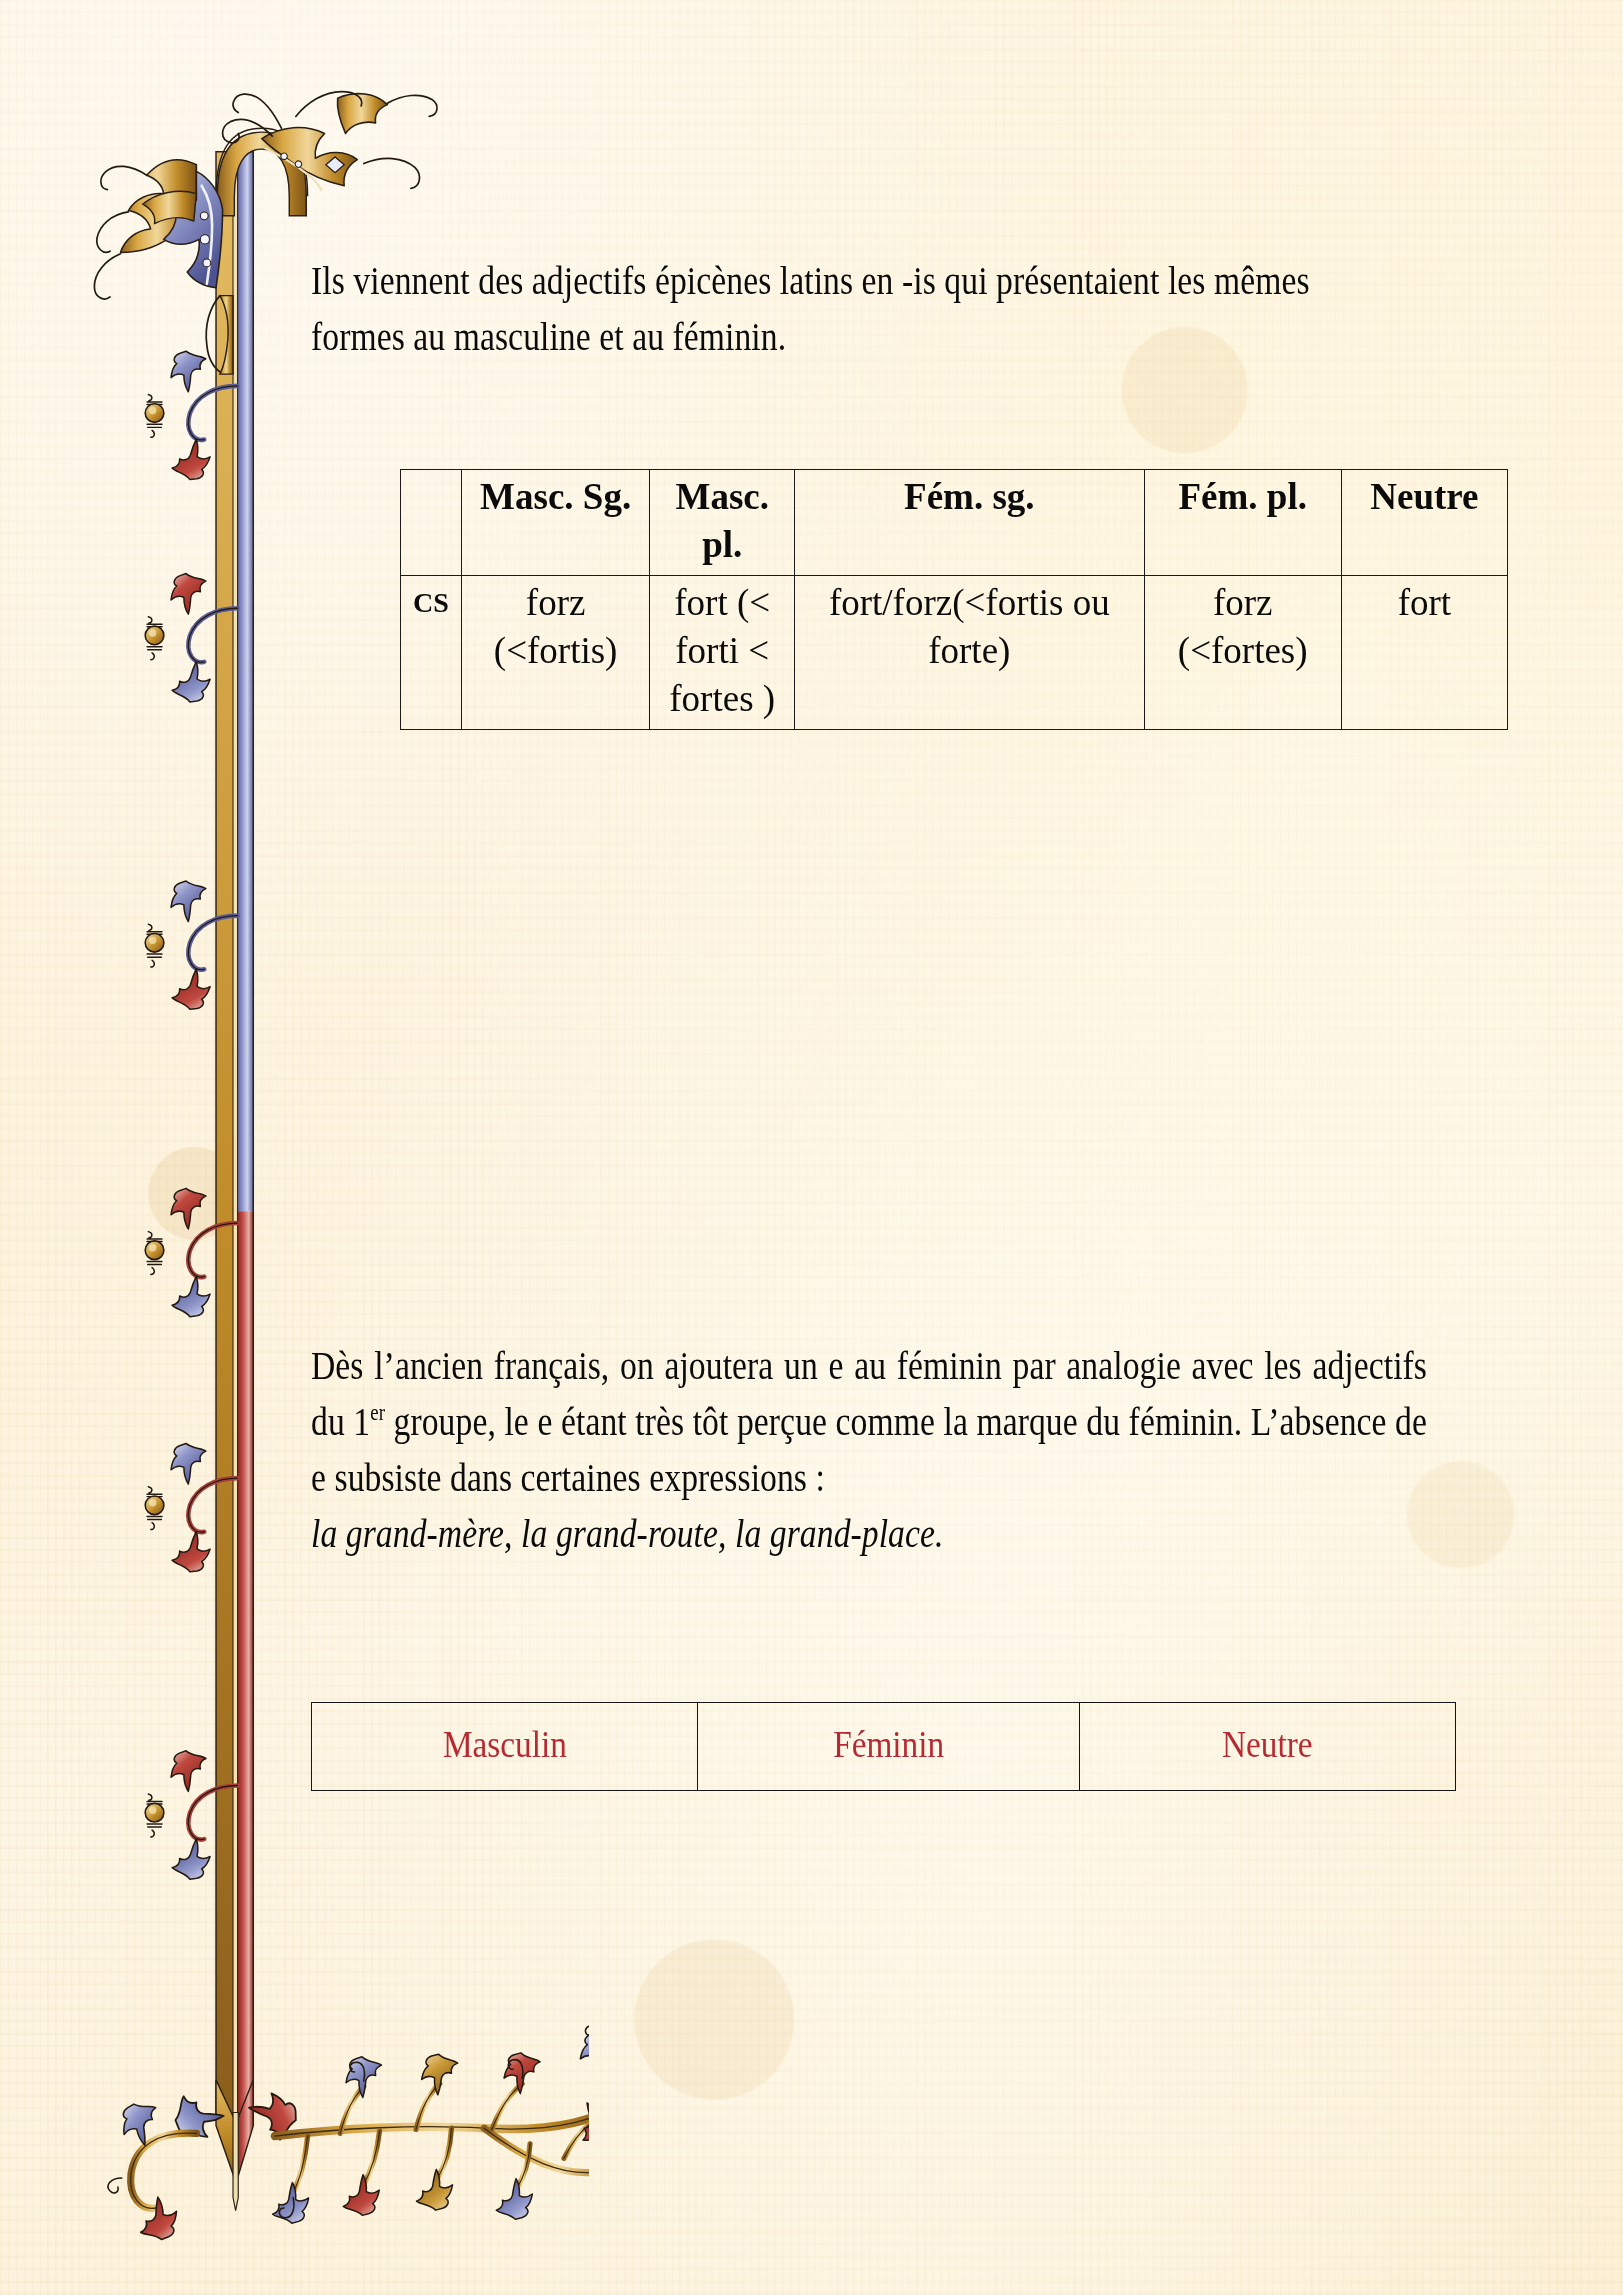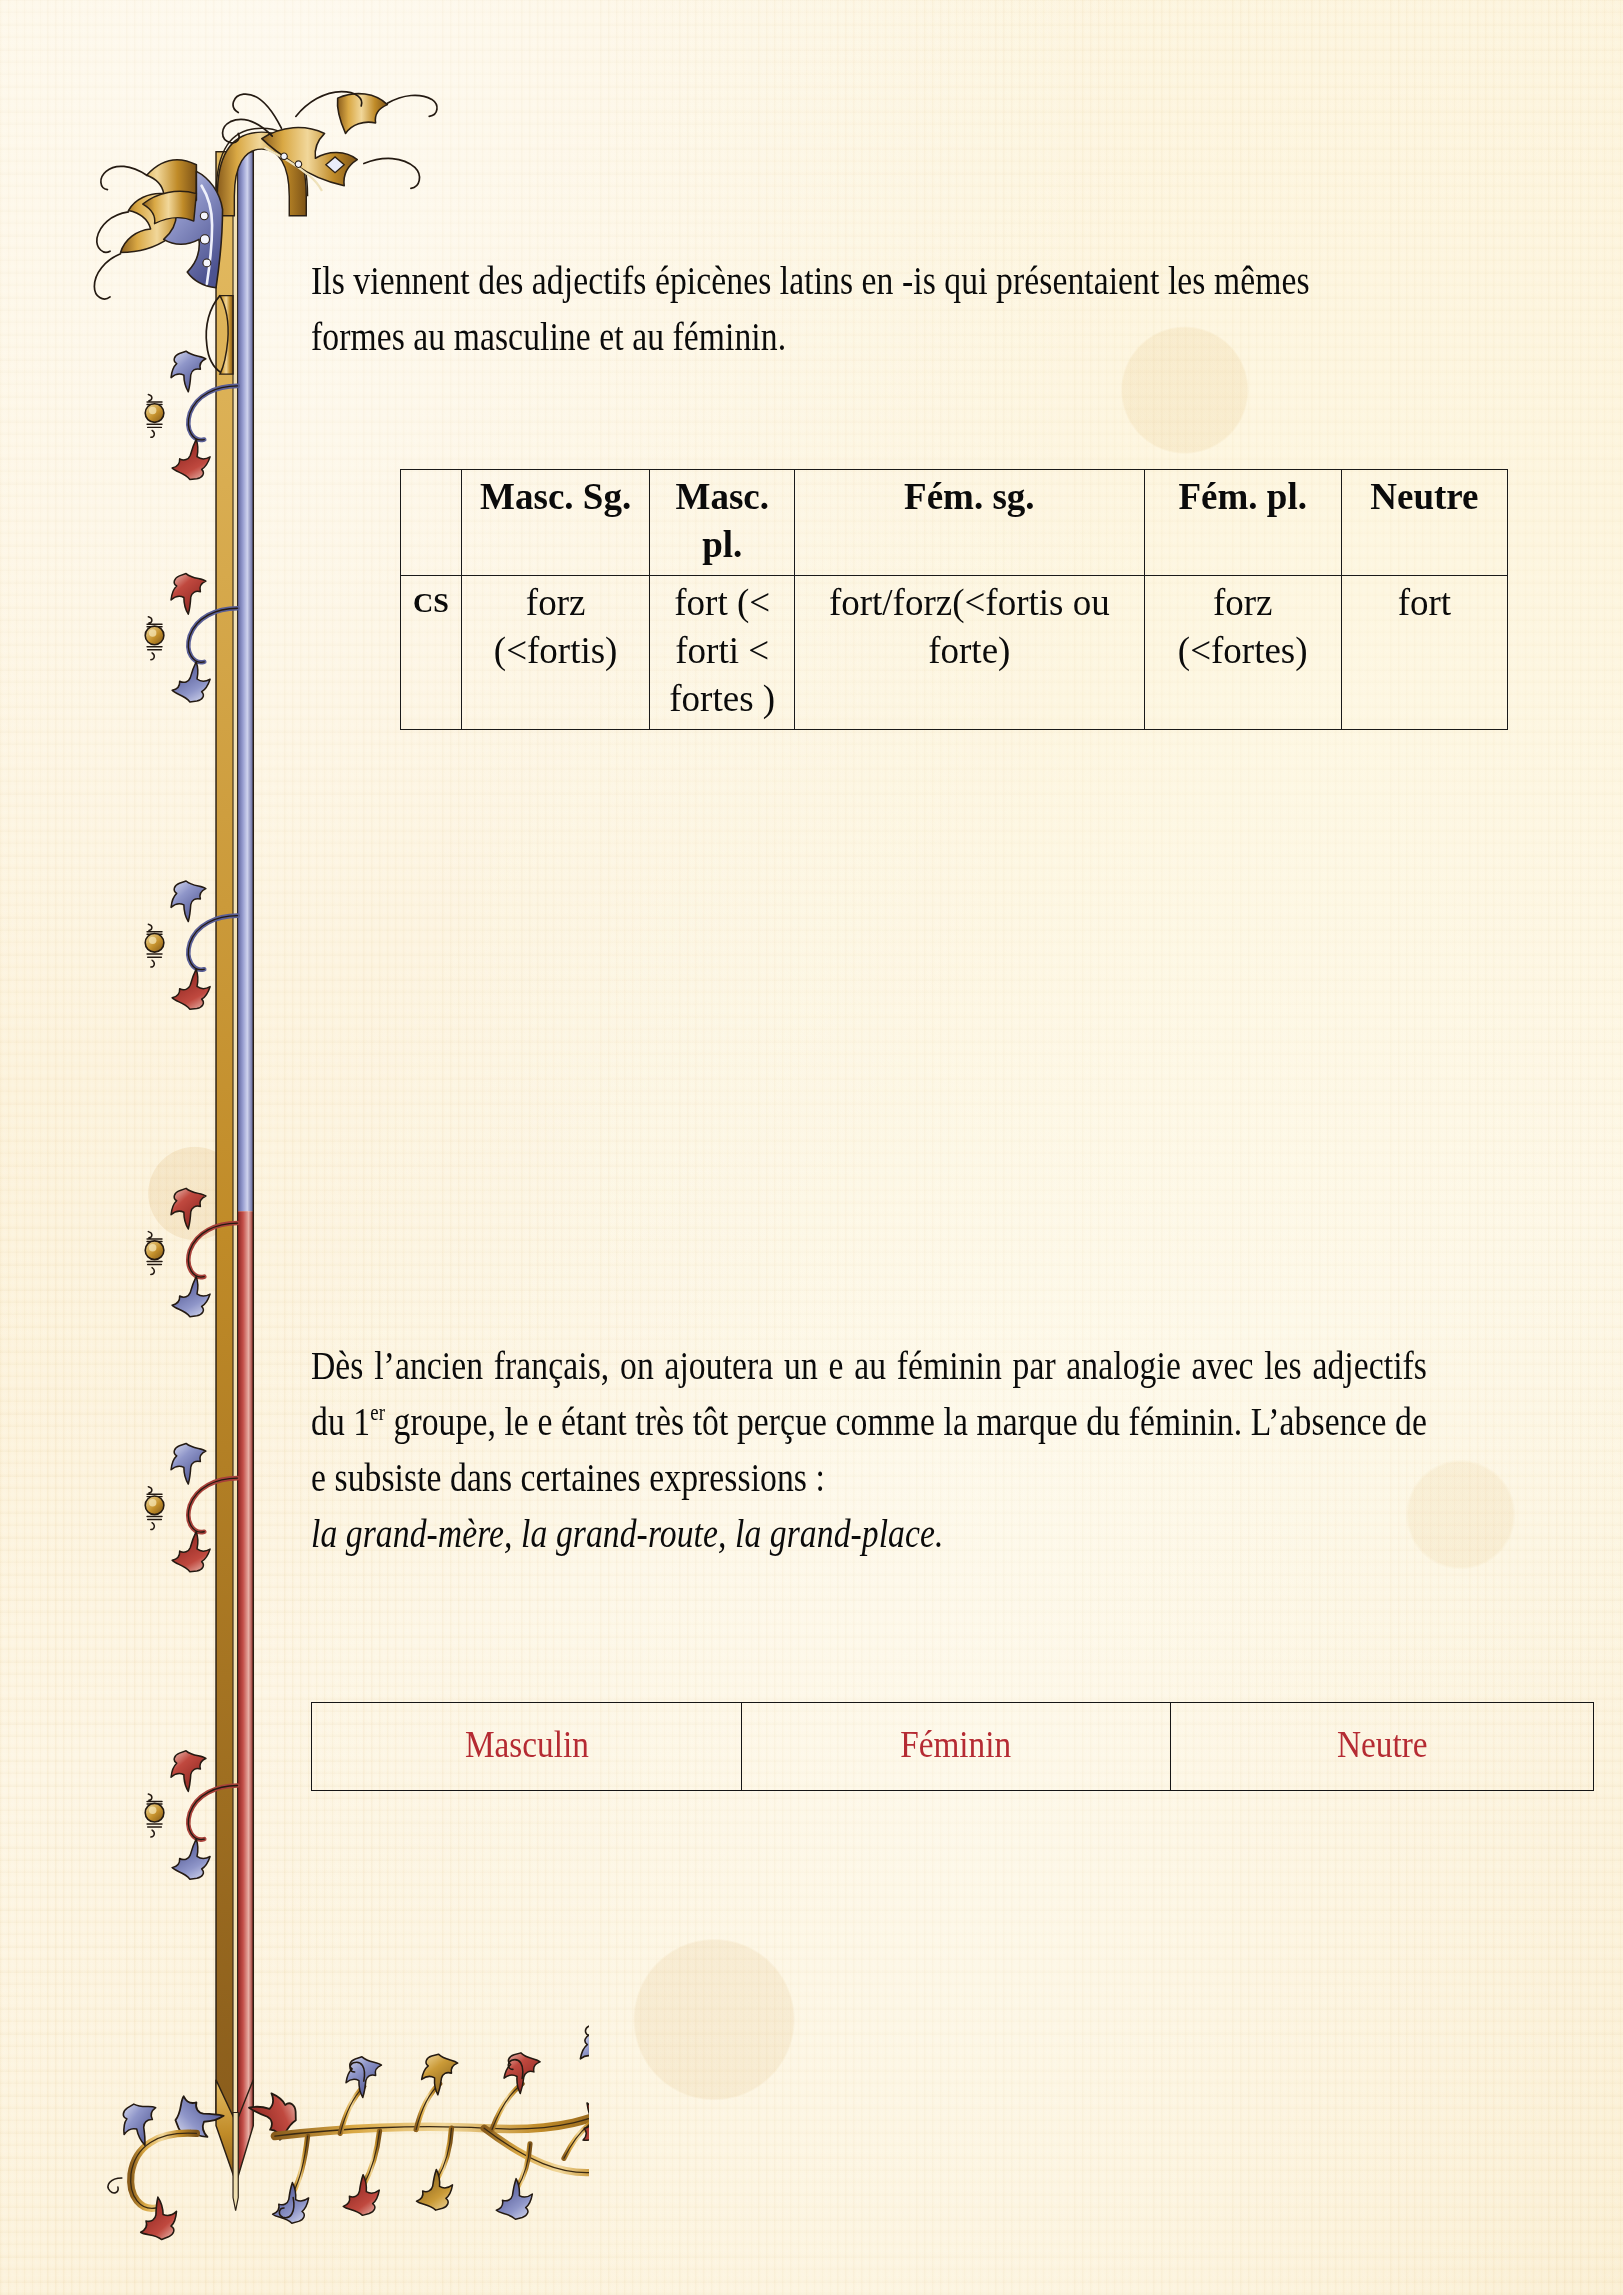--- a/index.html
+++ b/index.html
@@ -72,21 +72,21 @@
   #tbl1 th{ font-weight:bold; font-size:37px; }
   #tbl1 .caselbl{ font-weight:bold; font-size:28px; }
   .c-case{ width:25px; }
   .c-msg { width:85px; }
   .c-mpl { width:85px; }
   .c-fsg { width:164px; }
   .c-fpl { width:128px; }
   .c-neu { width:72px; }
 
   
-  #tbl2{ left:311px; top:1686px; width:1283px; }
+  #tbl2{ left:311px; top:1686px; width:1145px; }
   #tbl2 td, #tbl2 th{
     border:1.3px solid #161616;
     color:#b52b33;
     font-family:"Liberation Serif", serif;
     font-size:37px;
     line-height:56px;
     vertical-align:top;
     padding:9.2px 15.7px 14.4px 15.7px;
   }
   #tbl2 th{ text-align:center; font-weight:400; padding:14.4px 6.5px 17px 6.5px;}

